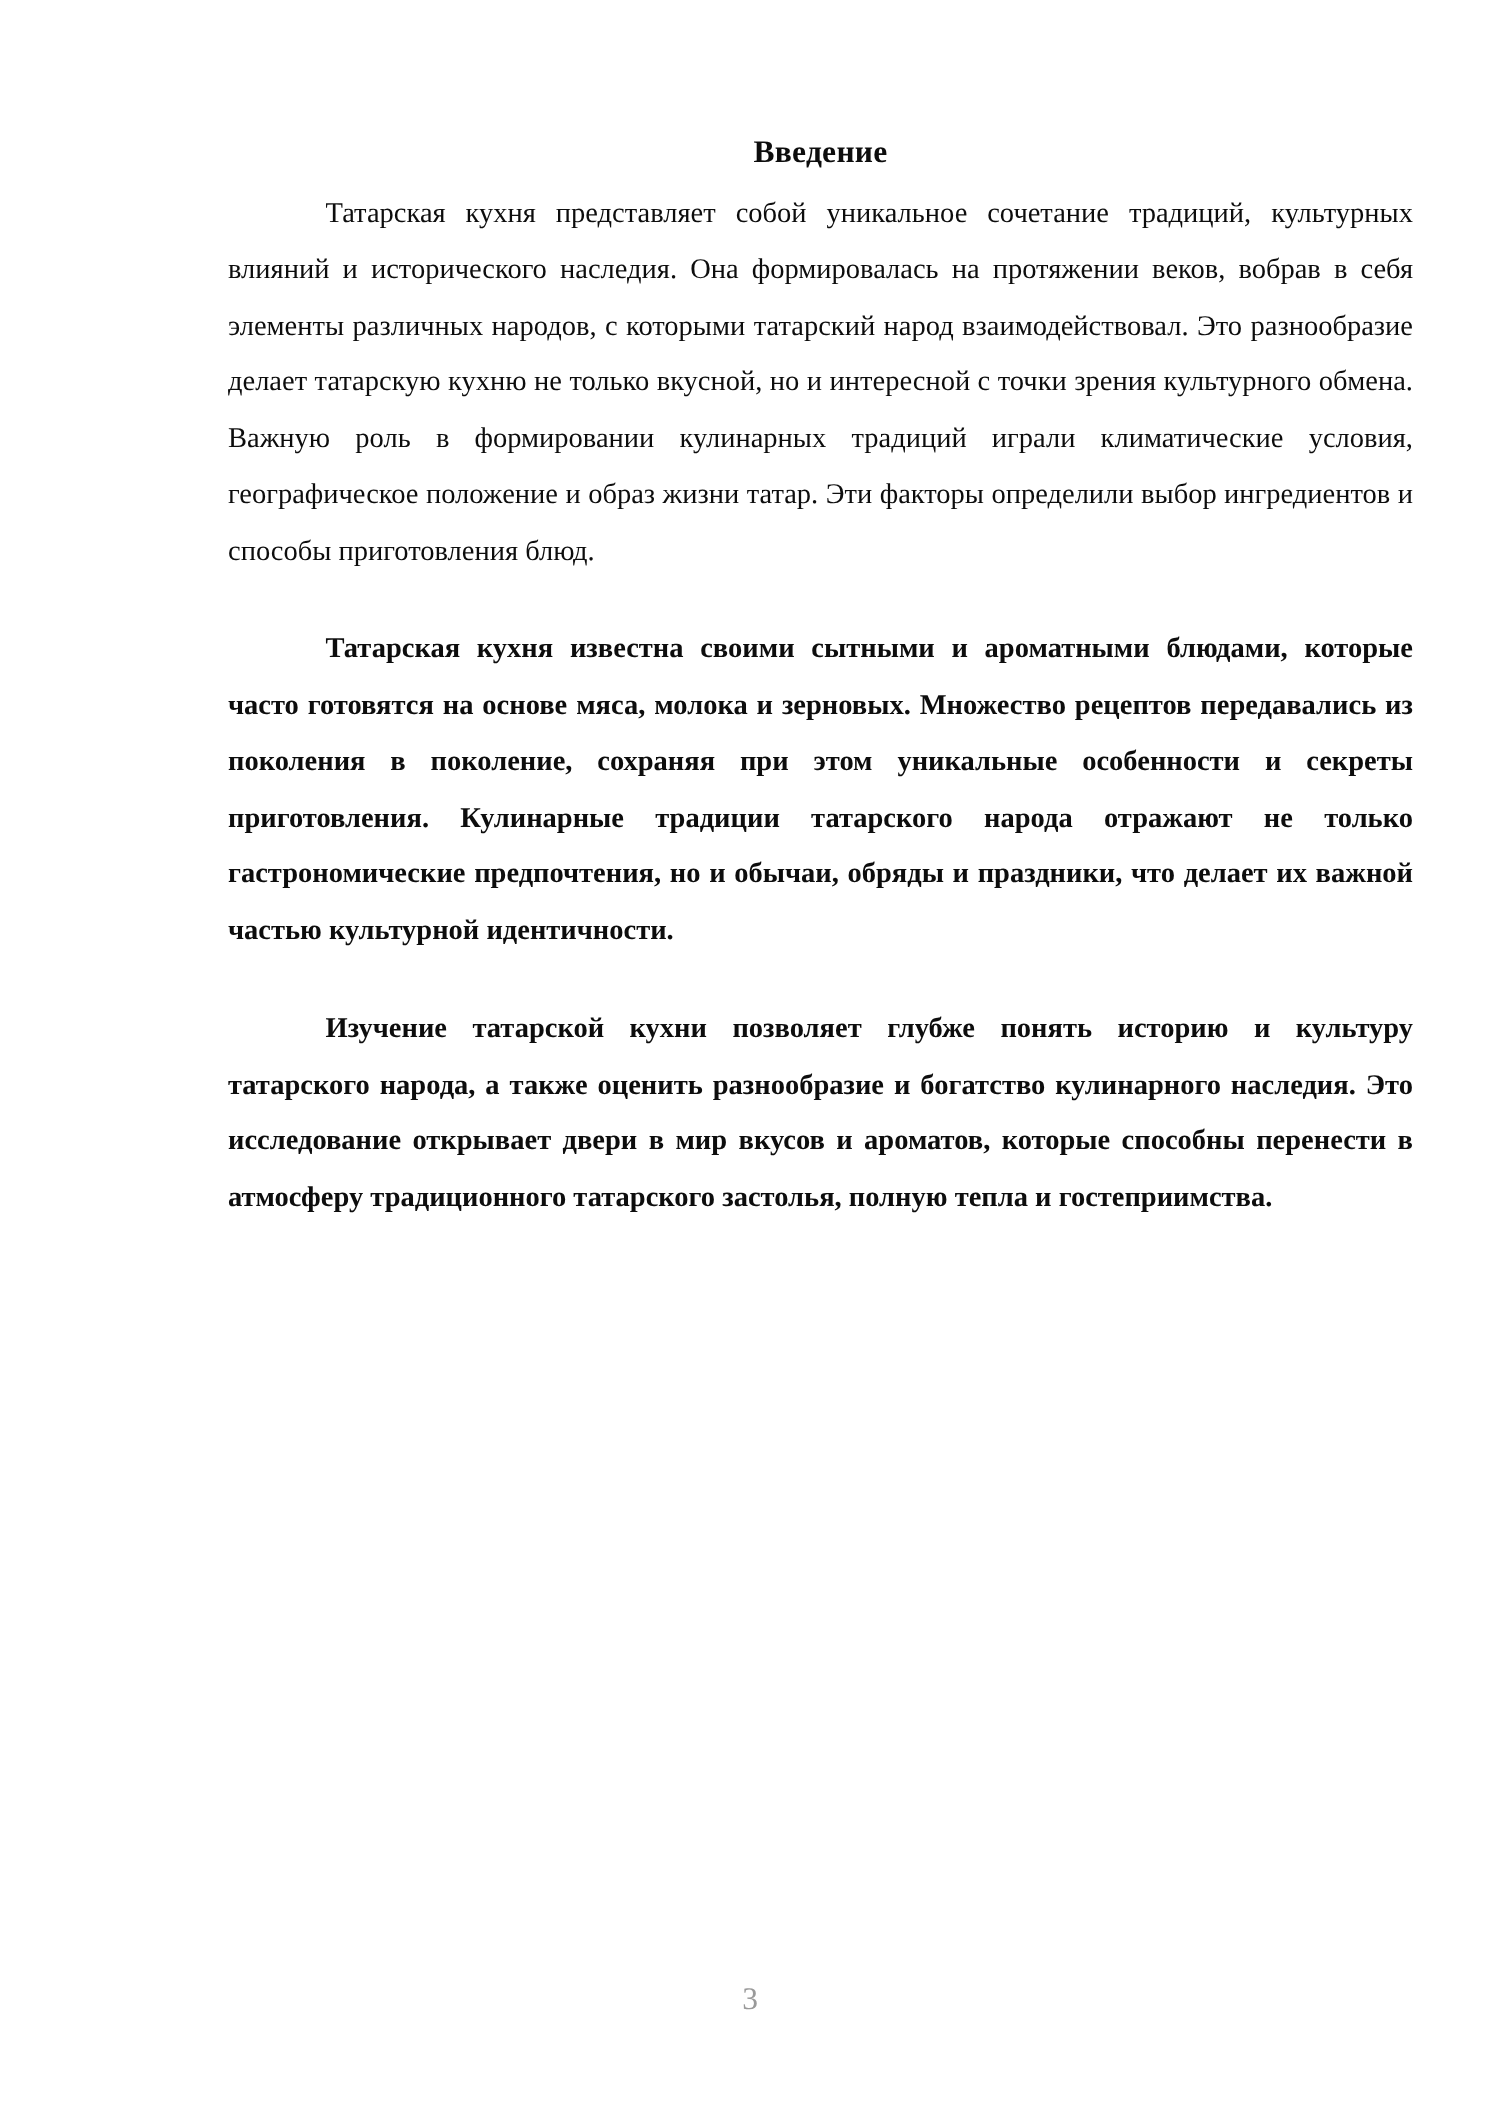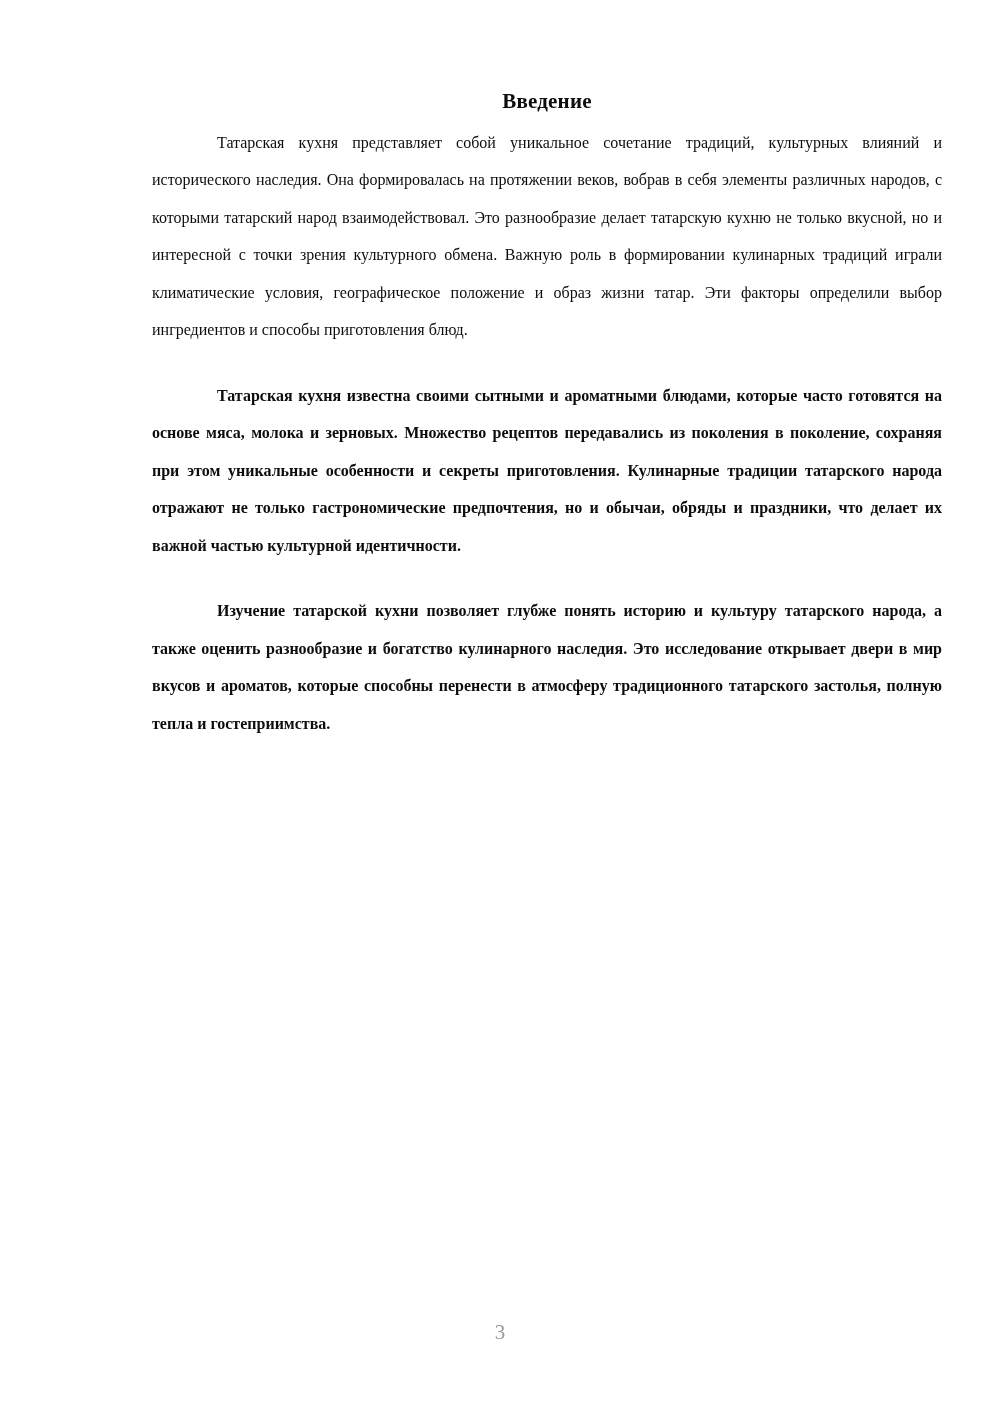--- a/index.html
+++ b/index.html
@@ -31,21 +31,21 @@
   .doc-title {
     font-size: 21px;
     font-weight: bold;
     text-align: center;
     line-height: 1.5;
     margin: 0 0 6px 0;
     letter-spacing: 0.2px;
   }
 
   .para {
-    font-size: 16px;
+    font-size: 19px;
     line-height: 37.5px;
     text-align: justify;
     text-justify: inter-word;
     text-indent: 65px;
     margin: 0;
     padding: 0;
     hyphens: none;
     -webkit-hyphens: none;
   }
 

